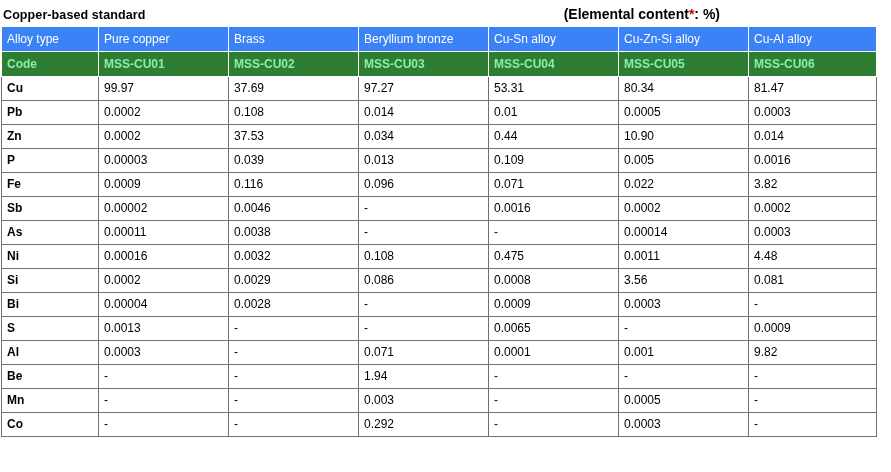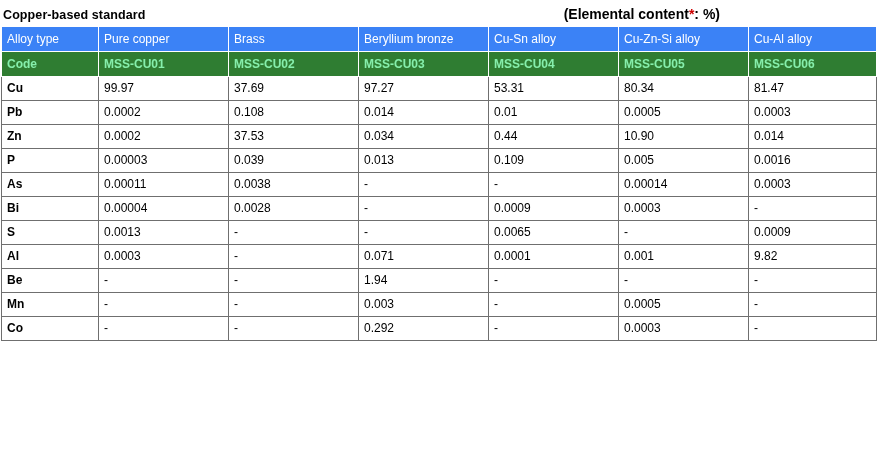--- a/index.html
+++ b/index.html
@@ -156,27 +156,63 @@
         <tr>
           <td class="elem">P</td>
           <td>0.00003</td>
           <td>0.039</td>
           <td>0.013</td>
           <td>0.109</td>
           <td>0.005</td>
           <td>0.0016</td>
         </tr>
         <tr>
+          <td class="elem">Fe</td>
+          <td>0.0009</td>
+          <td>0.116</td>
+          <td>0.096</td>
+          <td>0.071</td>
+          <td>0.022</td>
+          <td>3.82</td>
+        </tr>
+        <tr>
+          <td class="elem">Sb</td>
+          <td>0.00002</td>
+          <td>0.0046</td>
+          <td>-</td>
+          <td>0.0016</td>
+          <td>0.0002</td>
+          <td>0.0002</td>
+        </tr>
+        <tr>
           <td class="elem">As</td>
           <td>0.00011</td>
           <td>0.0038</td>
           <td>-</td>
           <td>-</td>
           <td>0.00014</td>
           <td>0.0003</td>
+        </tr>
+        <tr>
+          <td class="elem">Ni</td>
+          <td>0.00016</td>
+          <td>0.0032</td>
+          <td>0.108</td>
+          <td>0.475</td>
+          <td>0.0011</td>
+          <td>4.48</td>
+        </tr>
+        <tr>
+          <td class="elem">Si</td>
+          <td>0.0002</td>
+          <td>0.0029</td>
+          <td>0.086</td>
+          <td>0.0008</td>
+          <td>3.56</td>
+          <td>0.081</td>
         </tr>
         <tr>
           <td class="elem">Bi</td>
           <td>0.00004</td>
           <td>0.0028</td>
           <td>-</td>
           <td>0.0009</td>
           <td>0.0003</td>
           <td>-</td>
         </tr>

